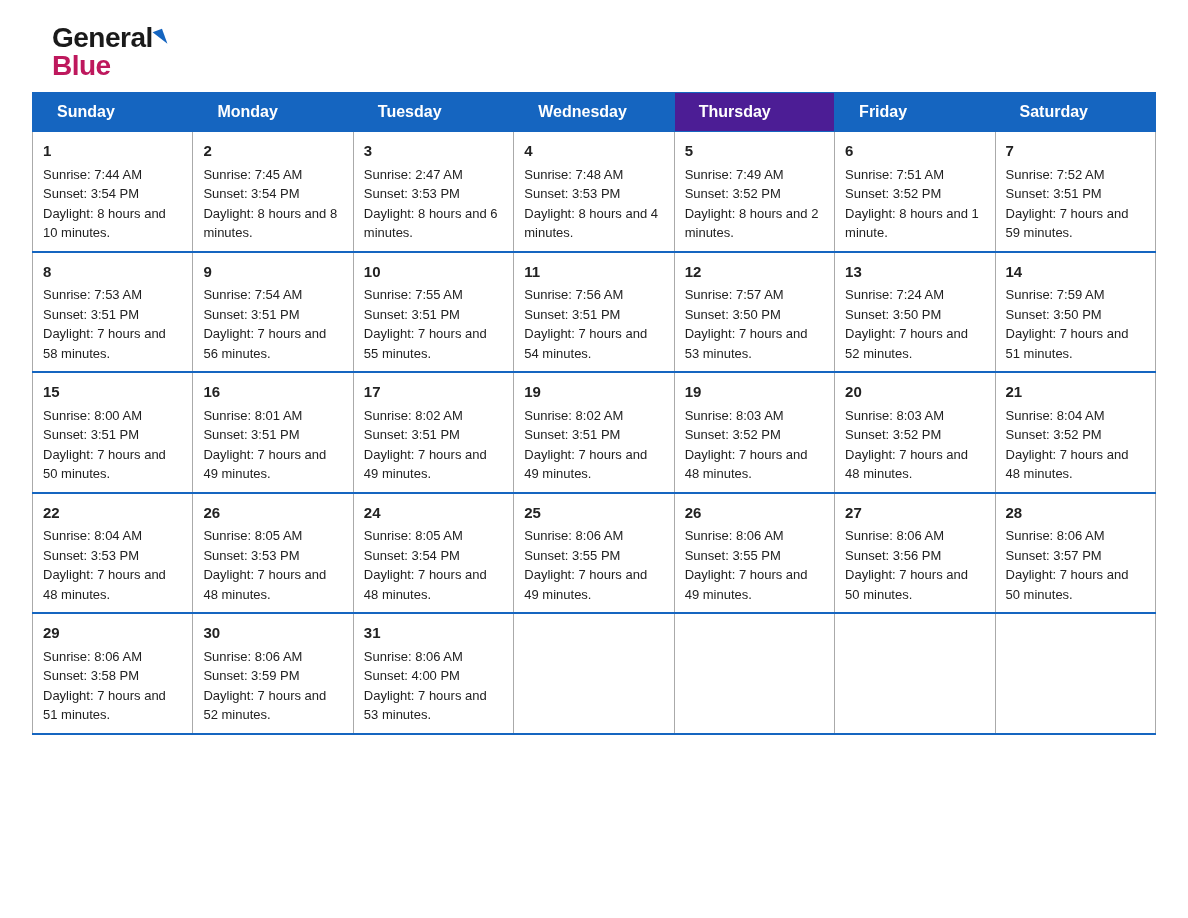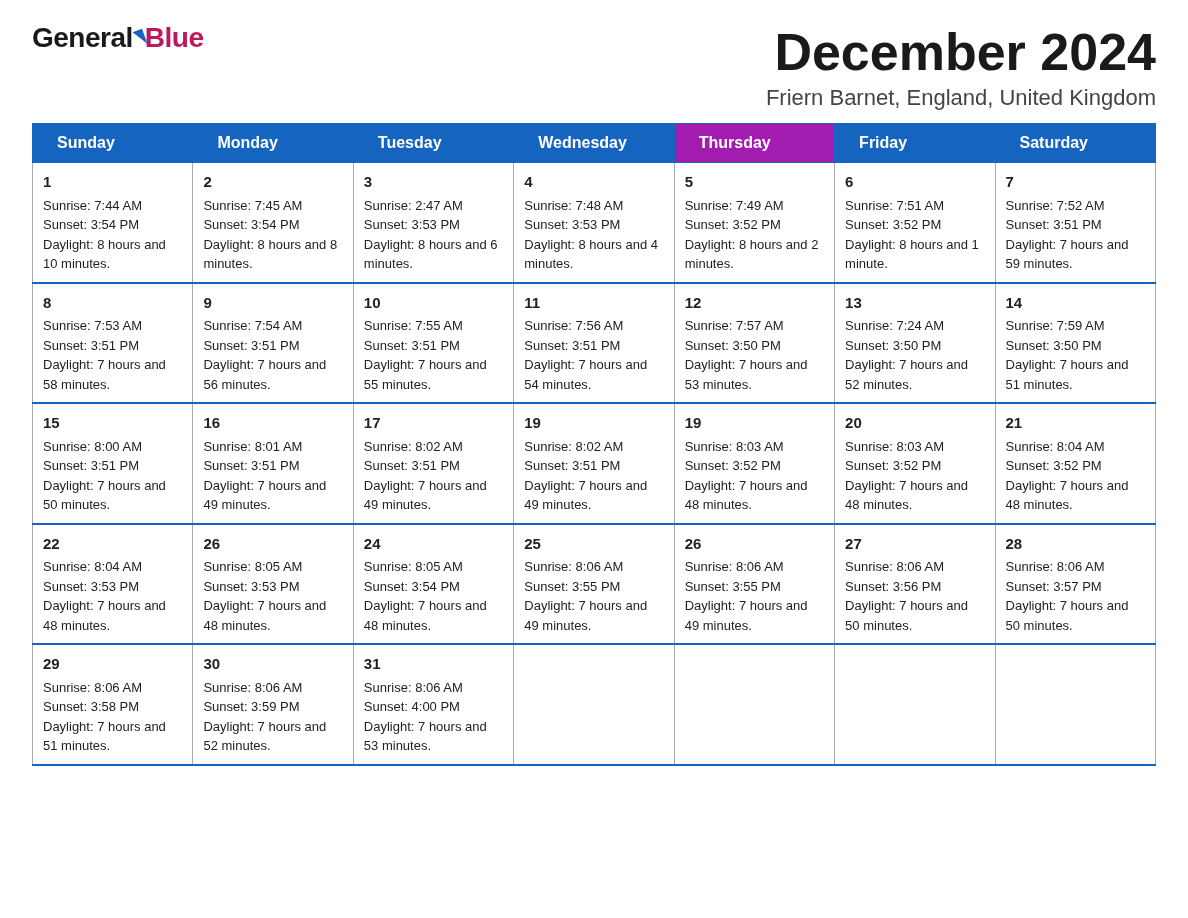--- a/index.html
+++ b/index.html
@@ -11,21 +11,23 @@
       min-height: 918px;
     }
     .header-row {
       display: flex;
       justify-content: space-between;
       align-items: flex-start;
       margin-bottom: 8px;
     }
     .logo {
       display: flex;
+      flex-direction: column;
       align-items: flex-start;
+      margin-left: 20px;
     }
     .logo-general {
       font-size: 28px;
       font-weight: bold;
       color: #1a1a1a;
       letter-spacing: -0.5px;
       line-height: 1;
     }
     .logo-blue {
       font-size: 28px;
@@ -107,34 +109,30 @@
 <body>
 
 <div class="header-row">
   <div class="logo">
     <div class="logo-first-line">
       <span class="logo-general">General</span>
       <span class="logo-triangle"></span>
     </div>
     <span class="logo-blue">Blue</span>
   </div>
-  <div class="title-section">
-    <div class="calendar-title">December 2024</div>
-    <div class="calendar-subtitle">Friern Barnet, England, United Kingdom</div>
-  </div>
 </div>
 
 <table>
   <thead>
     <tr>
       <th>Sunday</th>
       <th>Monday</th>
       <th>Tuesday</th>
       <th>Wednesday</th>
-      <th style="background-color:#a21caf;">Thursday</th>
+      <th style="background-color:#4c1d95;">Thursday</th>
       <th>Friday</th>
       <th>Saturday</th>
     </tr>
   </thead>
   <tbody id="calendar-body">
   <tr>
         <td>
         <span class="day-number">1</span>
         <span class="day-info">Sunrise: 7:44 AM</span><br>
         <span class="day-info">Sunset: 3:54 PM</span><br>

